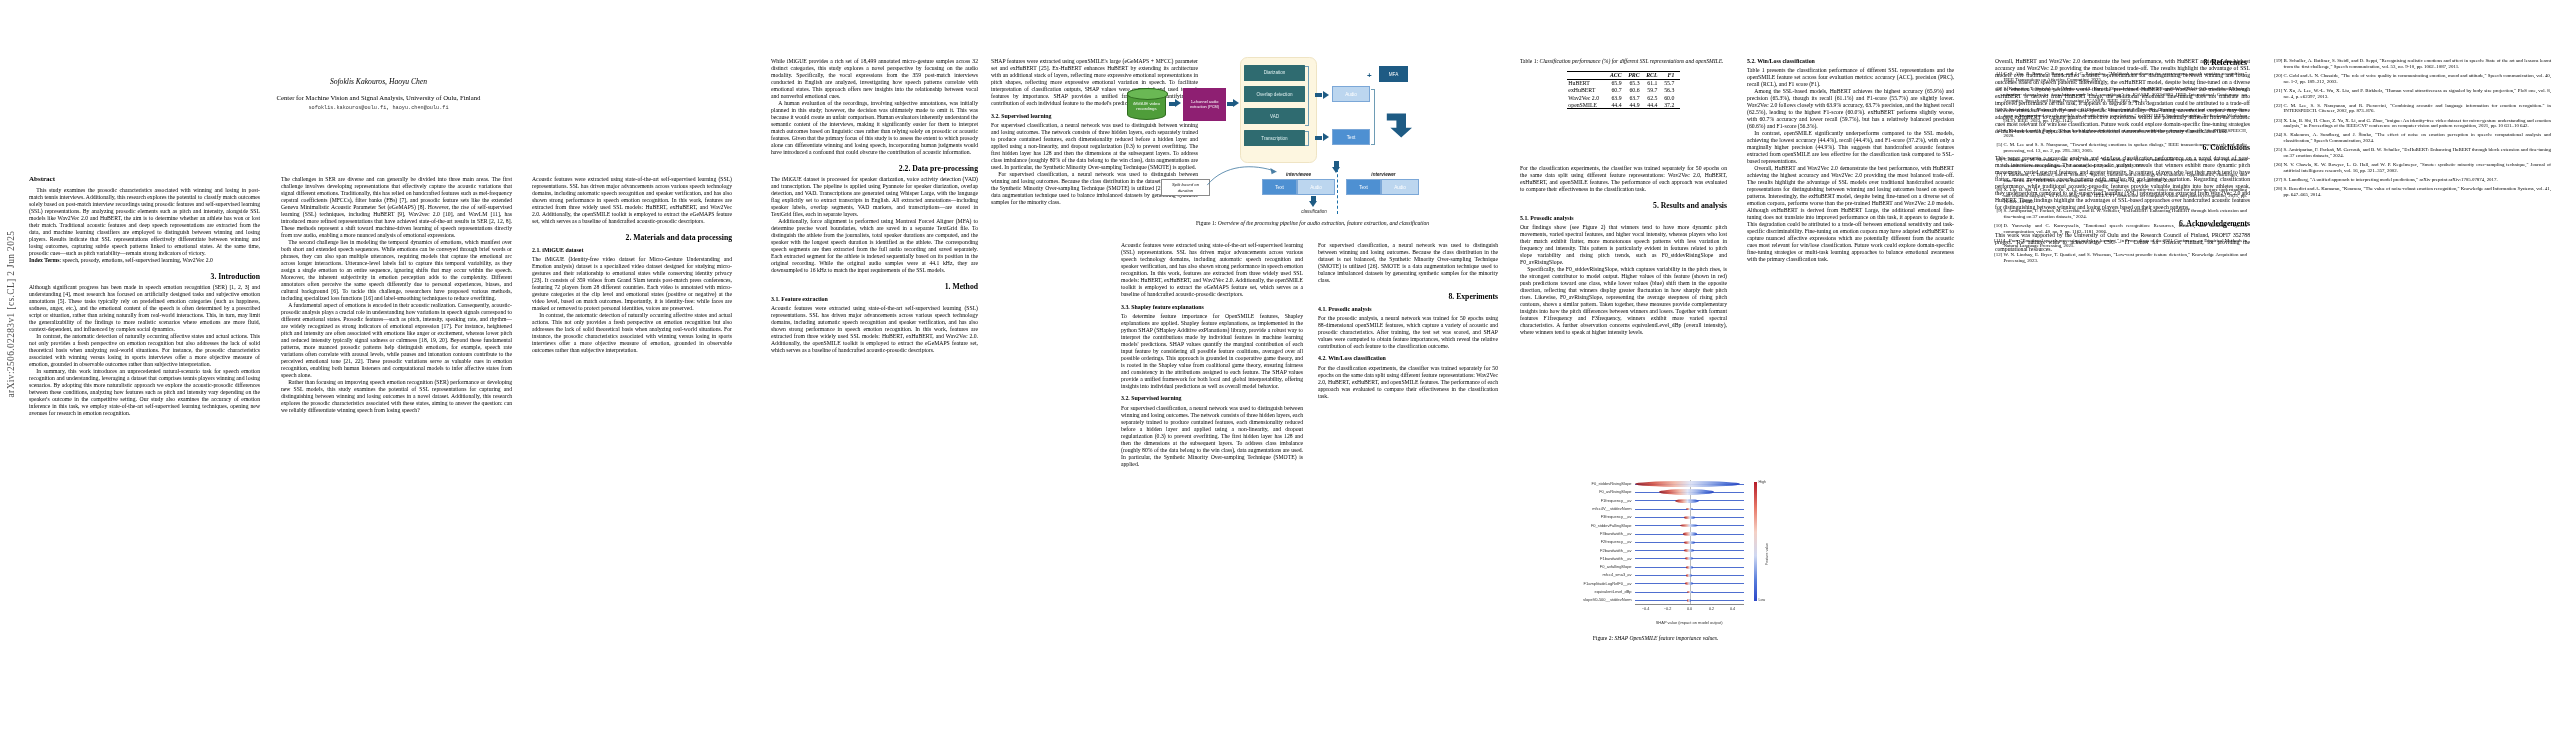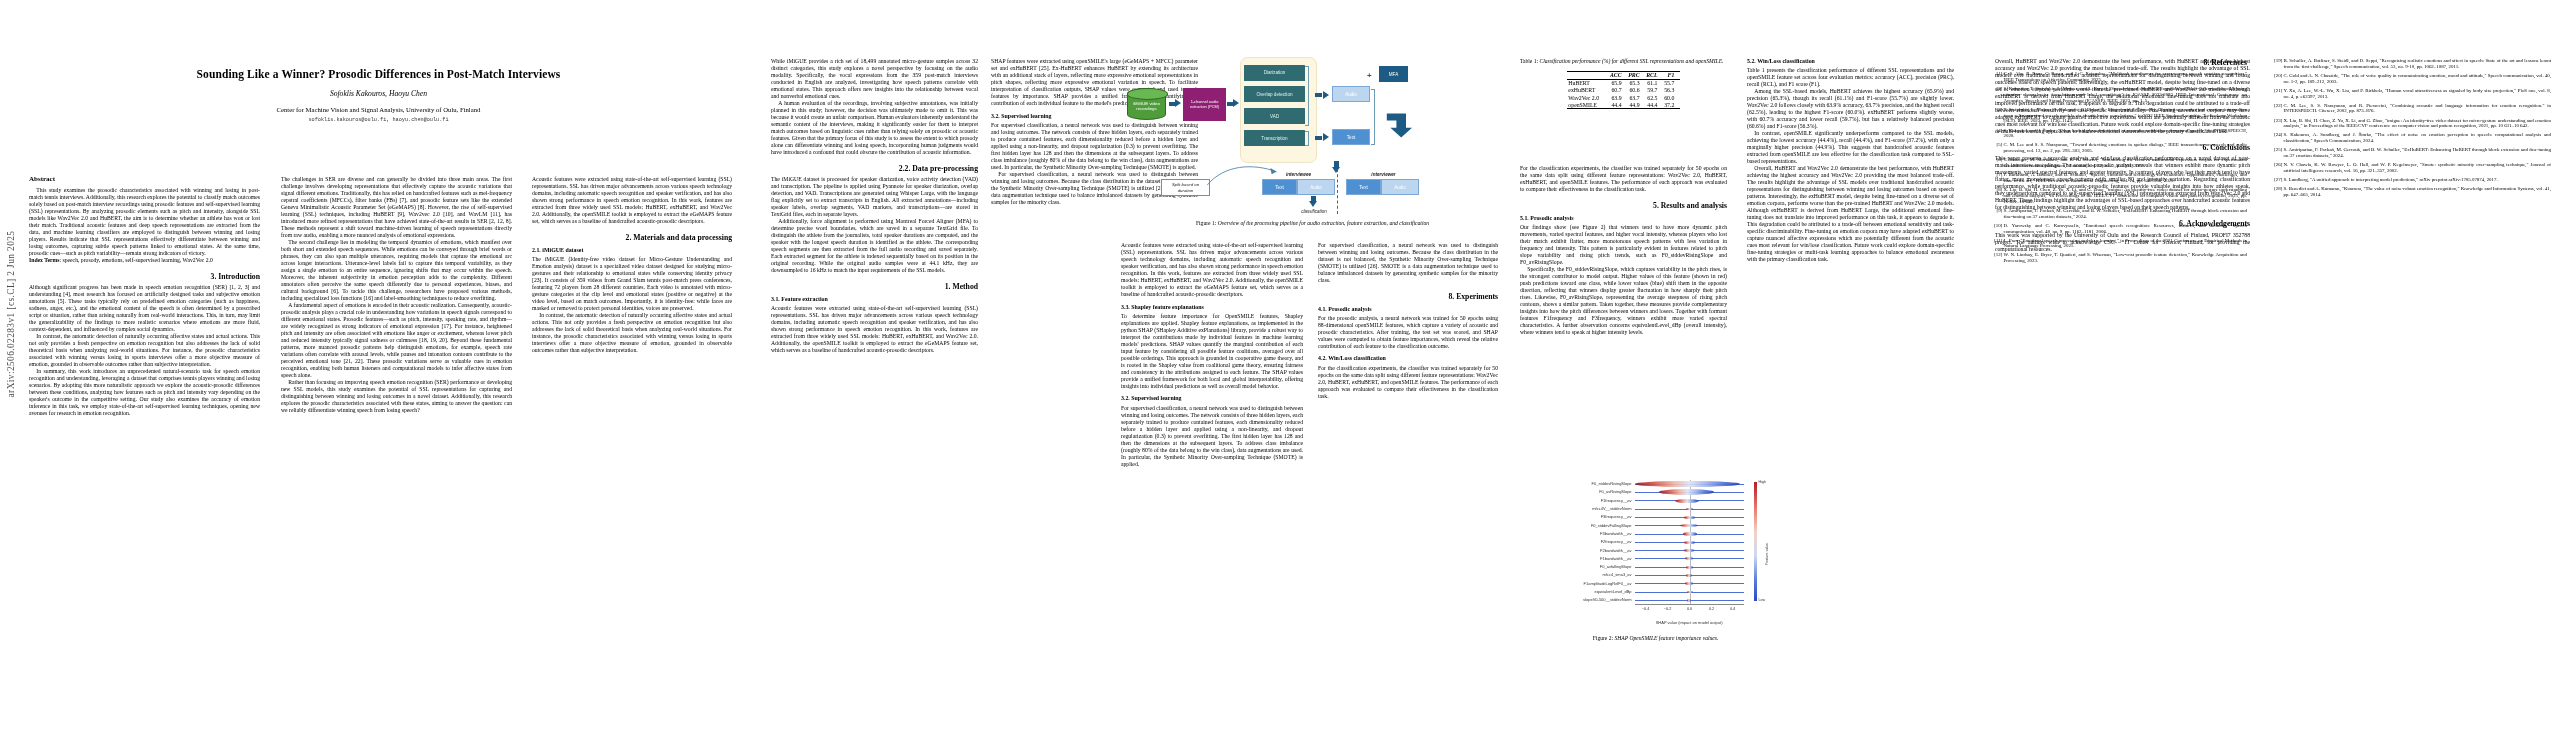--- a/index.html
+++ b/index.html
@@ -241,21 +241,20 @@
 </head>
 <body>
 
 <div class="page">
 
   <div class="arxiv-stamp">arXiv:2506.02283v1  [cs.CL]  2 Jun 2025</div>
 
   <div class="sheet sheet-1">
 
     <div style="position:absolute;left:29px;top:68px;width:699px;">
-      <h1 class="title">Sounding Like a Winner? Prosodic Differences in Post-Match Interviews</h1>
       <div class="authors">Sofoklis Kakouros, Haoyu Chen</div>
       <div class="affil">Center for Machine Vision and Signal Analysis, University of Oulu, Finland</div>
       <div class="email">sofoklis.kakouros@oulu.fi, haoyu.chen@oulu.fi</div>
     </div>
 
     <div class="col" style="left:29px; top:176px; width:231px; height:535px;">
       <h2 class="abs">Abstract</h2>
       <p>This study examines the prosodic characteristics associated with winning and losing in post-match tennis interviews. Additionally, this research explores the potential to classify match outcomes solely based on post-match interview recordings using prosodic features and self-supervised learning (SSL) representations. By analyzing prosodic elements such as pitch and intensity, alongside SSL models like Wav2Vec 2.0 and HuBERT, the aim is to determine whether an athlete has won or lost their match. Traditional acoustic features and deep speech representations are extracted from the data, and machine learning classifiers are employed to distinguish between winning and losing players. Results indicate that SSL representations effectively differentiate between winning and losing outcomes, capturing subtle speech patterns linked to emotional states. At the same time, prosodic cues—such as pitch variability—remain strong indicators of victory.</p>
       <p class="noind idx"><b>Index Terms</b>: <span>speech, prosody, emotions, self-supervised learning, Wav2Vec 2.0</span></p>
       <h2 class="sec">3.  Introduction</h2>

